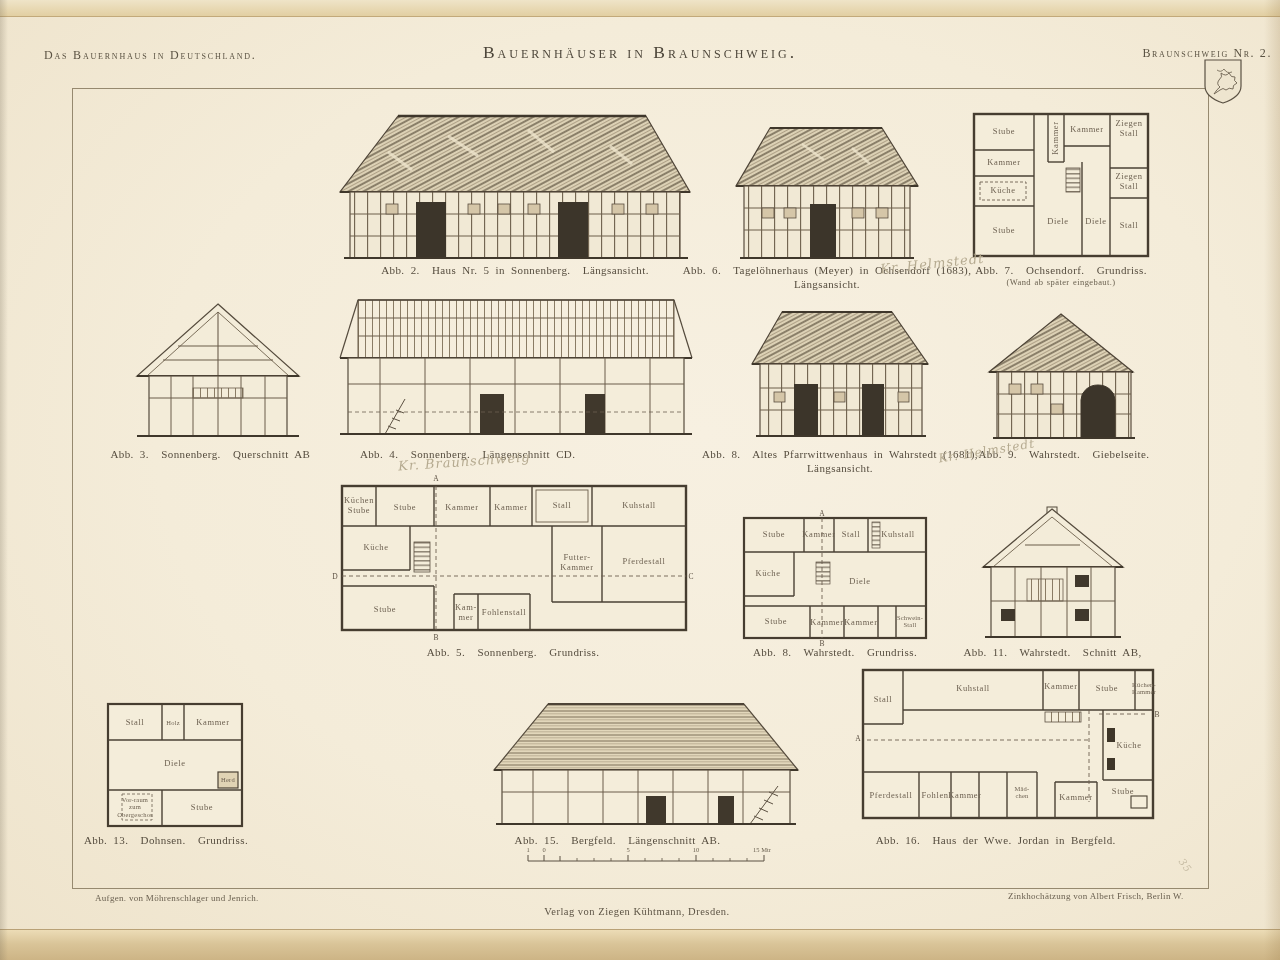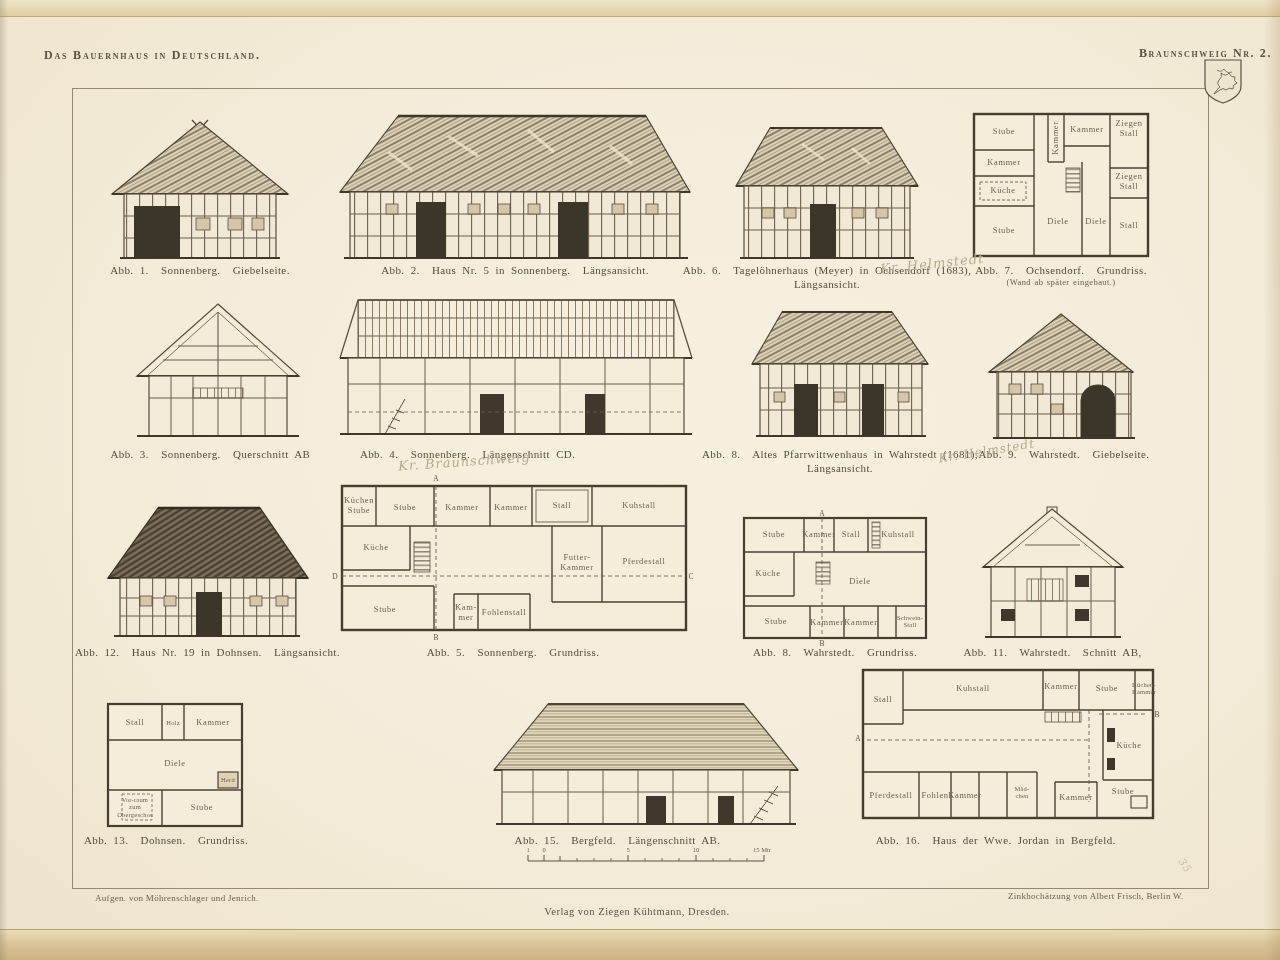--- a/index.html
+++ b/index.html
@@ -8,21 +8,21 @@
         background:radial-gradient(ellipse at 55% 45%, #f7f0e1 0%, #f4ecd9 55%, #eee3cb 100%);}
   .edge-top{position:absolute;left:0;top:0;width:1280px;height:16px;
         background:linear-gradient(180deg,#efe4c8,#e2cfa2);border-bottom:1px solid #c2a97a;}
   .edge-bottom{position:absolute;left:0;top:929px;width:1280px;height:31px;
         background:linear-gradient(180deg,#ecdcb6,#d9c498 45%,#ccb384);border-top:1px solid #b9a176;}
   .edge-right{position:absolute;right:0;top:0;width:16px;height:960px;
         background:linear-gradient(270deg,rgba(150,120,70,.22),rgba(150,120,70,0));}
   .edge-left{position:absolute;left:0;top:0;width:8px;height:960px;
         background:linear-gradient(90deg,rgba(110,100,80,.25),rgba(110,100,80,0));}
   .frame{position:absolute;left:72px;top:88px;width:1135px;height:799px;border:1px solid #96896f;}
-  .hdr{position:absolute;font-variant:small-caps;white-space:pre;font-weight:bold;}
+  .hdr{position:absolute;font-variant:small-caps;white-space:pre;}
   .hdr-left{left:44px;top:48px;font-size:12px;letter-spacing:1.8px;color:#5a5242;}
   .hdr-title{left:50%;transform:translateX(-50%);top:42px;font-size:17.5px;letter-spacing:3px;color:#4d463a;}
   .hdr-right{right:8px;top:46px;font-size:12px;letter-spacing:1.6px;color:#5a5242;text-align:right;}
   .fig{position:absolute;}
   .art{position:absolute;left:0;top:0;}
   .cap{position:absolute;left:50%;transform:translateX(-50%);width:max-content;
        font-size:11px;color:#564d3f;letter-spacing:.4px;word-spacing:3px;white-space:pre;}
   .cap.small{font-size:8.5px;word-spacing:1px;color:#6a6150;}
   .rl{position:absolute;transform:translate(-50%,-50%);font-size:8.5px;color:#6e6252;
       letter-spacing:.6px;white-space:pre-line;text-align:center;line-height:1.12;}
@@ -76,45 +76,29 @@
     </defs>
   </svg>
 
   <div class="edge-top" data-name="page-edge-top"></div>
   <div class="edge-bottom" data-name="page-edge-bottom"></div>
   <div class="edge-right" data-name="page-edge-right"></div>
   <div class="edge-left" data-name="page-edge-left"></div>
   <div class="frame" data-name="plate-border-frame"></div>
 
   <div class="hdr hdr-left" data-name="series-title">Das Bauernhaus in Deutschland.</div>
+  <div class="hdr hdr-title" data-name="plate-title">Bauernhäuser in Braunschweig.</div>
   <div class="hdr hdr-right" data-name="plate-number">Braunschweig Nr. 2.</div>
 
   <svg class="art" style="left:1203px;top:58px" width="40" height="48" viewBox="0 0 40 48" data-name="braunschweig-crest-icon">
     <path d="M2,2 h36 v26 q0,11 -18,17 q-18,-6 -18,-17 z" fill="#eee5cf" stroke="#5a5143" stroke-width="1.2"></path>
     <path d="M11,36 q3,-5 6,-7 q-4,-3 -1,-7 q4,-3 2,-7 q5,4 8,0 q2,5 6,4 q-2,4 2,6 q-5,2 -4,6 q-4,-2 -7,1 q-3,-3 -6,0 z" fill="none" stroke="#6a5f4e" stroke-width="0.9"></path>
     <path d="M14,12 q4,3 7,-1 q3,5 8,3" fill="none" stroke="#6a5f4e" stroke-width="0.8"></path>
   </svg>
 
-  <div class="fig" style="left:100px;top:118px;width:200px;height:165px" data-name="figure-abb1">
-    <svg class="art" width="200" height="146" viewBox="0 0 200 146" data-name="abb1-gable-elevation-drawing">
-      <line x1="92" y1="2" x2="104" y2="15" stroke="#4e4437" stroke-width="1.2"></line>
-      <line x1="108" y1="2" x2="96" y2="15" stroke="#4e4437" stroke-width="1.2"></line>
-      <polygon points="100,4 188,76 12,76" fill="url(#thatch)" stroke="#4e4437" stroke-width="1.2"></polygon>
-      <line x1="12" y1="76" x2="188" y2="76" stroke="#3f372b" stroke-width="2"></line>
-      <rect x="24" y="76" width="152" height="64" fill="url(#studs)" stroke="#5a4e3f" stroke-width="1.2"></rect>
-      <line x1="24" y1="98" x2="176" y2="98" stroke="#6d5f4b" stroke-width="1"></line>
-      <line x1="24" y1="120" x2="176" y2="120" stroke="#6d5f4b" stroke-width="1"></line>
-      <rect x="34" y="88" width="46" height="52" fill="#3c352a"></rect>
-      <rect x="96" y="100" width="14" height="12" fill="#d5c6a8" stroke="#5a4e3f" stroke-width="0.8"></rect>
-      <rect x="128" y="100" width="14" height="12" fill="#d5c6a8" stroke="#5a4e3f" stroke-width="0.8"></rect>
-      <rect x="152" y="100" width="12" height="12" fill="#d5c6a8" stroke="#5a4e3f" stroke-width="0.8"></rect>
-      <line x1="20" y1="140" x2="180" y2="140" stroke="#3f372b" stroke-width="2"></line>
-    </svg>
-    <div class="cap" style="top:146px" data-name="figure-caption">Abb. 1.  Sonnenberg.  Giebelseite.</div>
-  </div>
 
   <div class="fig" style="left:328px;top:106px;width:374px;height:175px" data-name="figure-abb2">
     <svg class="art" width="374" height="158" viewBox="0 0 374 158" data-name="abb2-long-elevation-drawing">
       <polygon points="70,10 318,10 362,86 12,86" fill="url(#thatch)" stroke="#4e4437" stroke-width="1.2"></polygon>
       <line x1="70" y1="10" x2="318" y2="10" stroke="#3f372b" stroke-width="2.4"></line>
       <path d="M120,30 l30,20 M200,24 l26,22 M282,40 l22,18 M60,46 l24,18" stroke="#efe5cd" stroke-width="3" opacity="0.75" fill="none"></path>
       <line x1="12" y1="86" x2="362" y2="86" stroke="#3f372b" stroke-width="2.2"></line>
       <rect x="22" y="86" width="330" height="66" fill="url(#studs)" stroke="#5a4e3f" stroke-width="1.2"></rect>
       <line x1="22" y1="108" x2="352" y2="108" stroke="#6d5f4b" stroke-width="1"></line>
       <line x1="22" y1="130" x2="352" y2="130" stroke="#6d5f4b" stroke-width="1"></line>
@@ -264,37 +248,20 @@
       <line x1="12" y1="106" x2="146" y2="106" stroke="#6d5f4b" stroke-width="1"></line>
       <path d="M96,130 v-38 a17,15 0 0 1 34,0 v38 z" fill="#3c352a" stroke="#3f372b" stroke-width="1"></path>
       <rect x="24" y="76" width="12" height="10" fill="#d5c6a8" stroke="#5a4e3f" stroke-width="0.8"></rect>
       <rect x="46" y="76" width="12" height="10" fill="#d5c6a8" stroke="#5a4e3f" stroke-width="0.8"></rect>
       <rect x="66" y="96" width="12" height="10" fill="#d5c6a8" stroke="#5a4e3f" stroke-width="0.8"></rect>
       <line x1="8" y1="130" x2="150" y2="130" stroke="#3f372b" stroke-width="2"></line>
     </svg>
     <div class="cap" style="top:140px" data-name="figure-caption">Abb. 9.  Wahrstedt.  Giebelseite.</div>
   </div>
 
-  <div class="fig" style="left:100px;top:500px;width:215px;height:165px" data-name="figure-abb12">
-    <svg class="art" width="215" height="140" viewBox="0 0 215 140" data-name="abb12-long-elevation-drawing">
-      <polygon points="58,8 160,8 208,78 8,78" fill="url(#thatchdark)" stroke="#3f372c" stroke-width="1.4"></polygon>
-      <line x1="58" y1="8" x2="160" y2="8" stroke="#332c22" stroke-width="2.6"></line>
-      <line x1="8" y1="78" x2="208" y2="78" stroke="#332c22" stroke-width="2.2"></line>
-      <rect x="20" y="78" width="176" height="58" fill="url(#studs)" stroke="#5a4e3f" stroke-width="1.2"></rect>
-      <line x1="20" y1="98" x2="196" y2="98" stroke="#6d5f4b" stroke-width="1"></line>
-      <line x1="20" y1="116" x2="196" y2="116" stroke="#6d5f4b" stroke-width="1"></line>
-      <rect x="96" y="92" width="26" height="44" fill="#3c352a"></rect>
-      <rect x="40" y="96" width="12" height="10" fill="#d5c6a8" stroke="#5a4e3f" stroke-width="0.8"></rect>
-      <rect x="64" y="96" width="12" height="10" fill="#d5c6a8" stroke="#5a4e3f" stroke-width="0.8"></rect>
-      <rect x="150" y="96" width="12" height="10" fill="#d5c6a8" stroke="#5a4e3f" stroke-width="0.8"></rect>
-      <rect x="176" y="96" width="12" height="10" fill="#d5c6a8" stroke="#5a4e3f" stroke-width="0.8"></rect>
-      <line x1="14" y1="136" x2="200" y2="136" stroke="#3f372b" stroke-width="2.2"></line>
-    </svg>
-    <div class="cap" style="top:146px" data-name="figure-caption">Abb. 12.  Haus Nr. 19 in Dohnsen.  Längsansicht.</div>
-  </div>
 
   <div class="fig" style="left:330px;top:470px;width:366px;height:195px" data-name="figure-abb5">
     <svg class="art" width="366" height="172" viewBox="0 0 366 172" data-name="abb5-floor-plan-drawing">
       <rect x="12" y="16" width="344" height="144" fill="#f4edda" stroke="#463d30" stroke-width="2.4"></rect>
       <line x1="12" y1="56" x2="356" y2="56" stroke="#4a4134" stroke-width="1.4"></line>
       <line x1="46" y1="16" x2="46" y2="56" stroke="#4a4134" stroke-width="1.4"></line>
       <line x1="104" y1="16" x2="104" y2="56" stroke="#4a4134" stroke-width="1.4"></line>
       <line x1="160" y1="16" x2="160" y2="56" stroke="#4a4134" stroke-width="1.4"></line>
       <line x1="202" y1="16" x2="202" y2="56" stroke="#4a4134" stroke-width="1.4"></line>
       <line x1="262" y1="16" x2="262" y2="56" stroke="#4a4134" stroke-width="1.4"></line>

